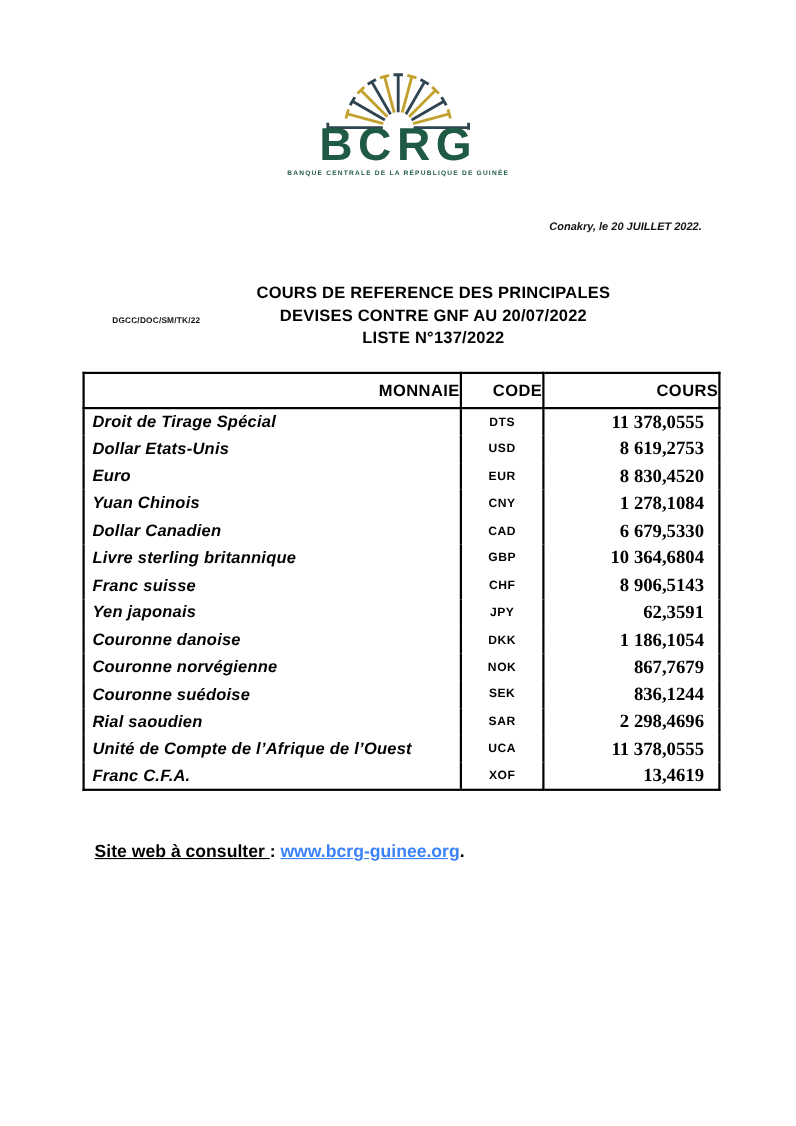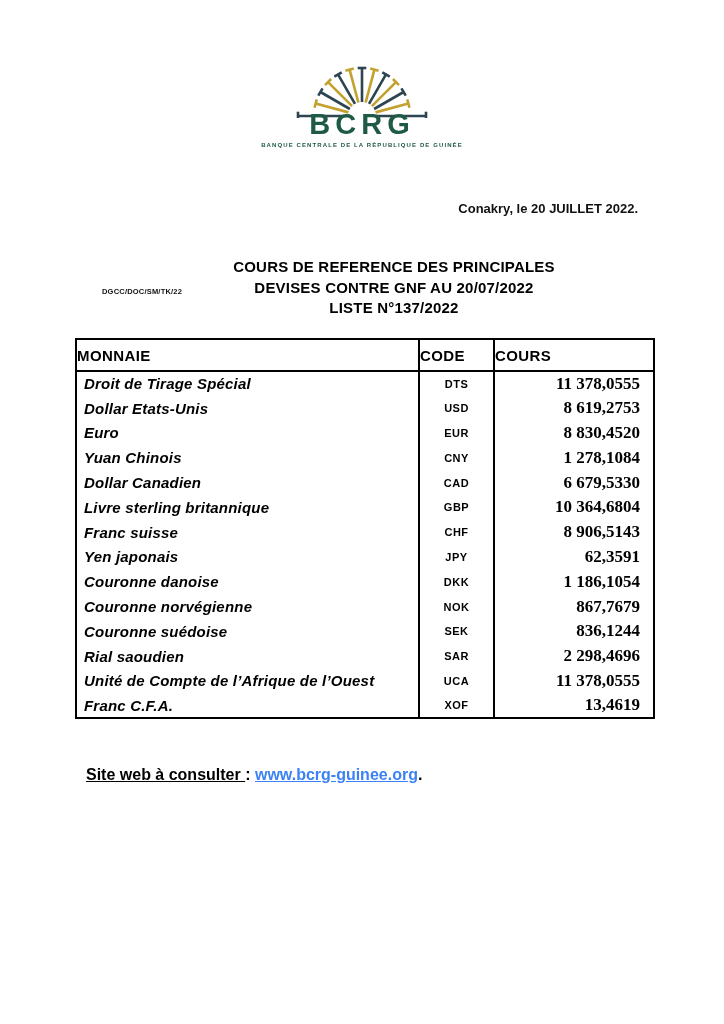--- a/index.html
+++ b/index.html
@@ -5,33 +5,33 @@
   * { margin: 0; padding: 0; box-sizing: border-box; }
   html, body { background: #ffffff; }
   body { width: 724px; height: 1024px; font-family: "Liberation Sans", sans-serif; }
   .page { position: relative; width: 724px; height: 1024px; background: #ffffff; overflow: hidden; }
 
   
   .logo { position: absolute; top: 52px; left: 0; width: 724px; text-align: center; }
   .logo-rays { display: block; margin: 0 auto; }
   .logo-acronym {
     display: block; margin-top: -8px;
-    font-size: 29px; font-weight: bold; letter-spacing: 5px;
+    font-size: 42px; font-weight: bold; letter-spacing: 5px;
     color: #1f5a44; line-height: 1;
   }
   .logo-tagline {
     display: block; margin-top: 3px;
     font-size: 6px; font-weight: bold; letter-spacing: 1.1px;
     color: #1f5a44;
   }
 
   
   .date-line {
     position: absolute; top: 201px; right: 86px;
-    font-size: 13px; font-weight: bold; color: #111;
+    font-size: 10px; font-style: italic; font-weight: bold; color: #111;
   }
 
   
   .ref-number {
     position: absolute; top: 287px; left: 102px;
     font-size: 7.5px; font-weight: bold; color: #111; letter-spacing: 0.2px;
   }
 
   
   .title-block {
@@ -45,21 +45,21 @@
     position: absolute; top: 338px; left: 75px;
     width: 578px; border-collapse: collapse; table-layout: fixed;
     background: #fff;
   }
   table.rates col.col-monnaie { width: 343px; }
   table.rates col.col-code    { width: 75px; }
   table.rates col.col-cours   { width: 160px; }
   table.rates th, table.rates td { border: 0; vertical-align: middle; }
   table.rates thead th {
     border: 2px solid #000; border-bottom: 2px solid #000;
-    height: 32px; font-size: 15px; font-weight: bold; text-align: left;
+    height: 32px; font-size: 15px; font-weight: bold; text-align: right;
     letter-spacing: 0.4px;
   }
   table.rates tbody td { height: 24.8px; }
   table.rates tbody td.c-monnaie {
     border-left: 2px solid #000;
     padding-left: 7px; font-size: 15px; font-weight: bold; letter-spacing: 0.2px; font-style: italic;
   }
   table.rates tbody td.c-code {
     border-left: 2px solid #000; border-right: 2px solid #000;
     text-align: center; font-size: 11px; font-weight: bold; letter-spacing: 0.5px;

